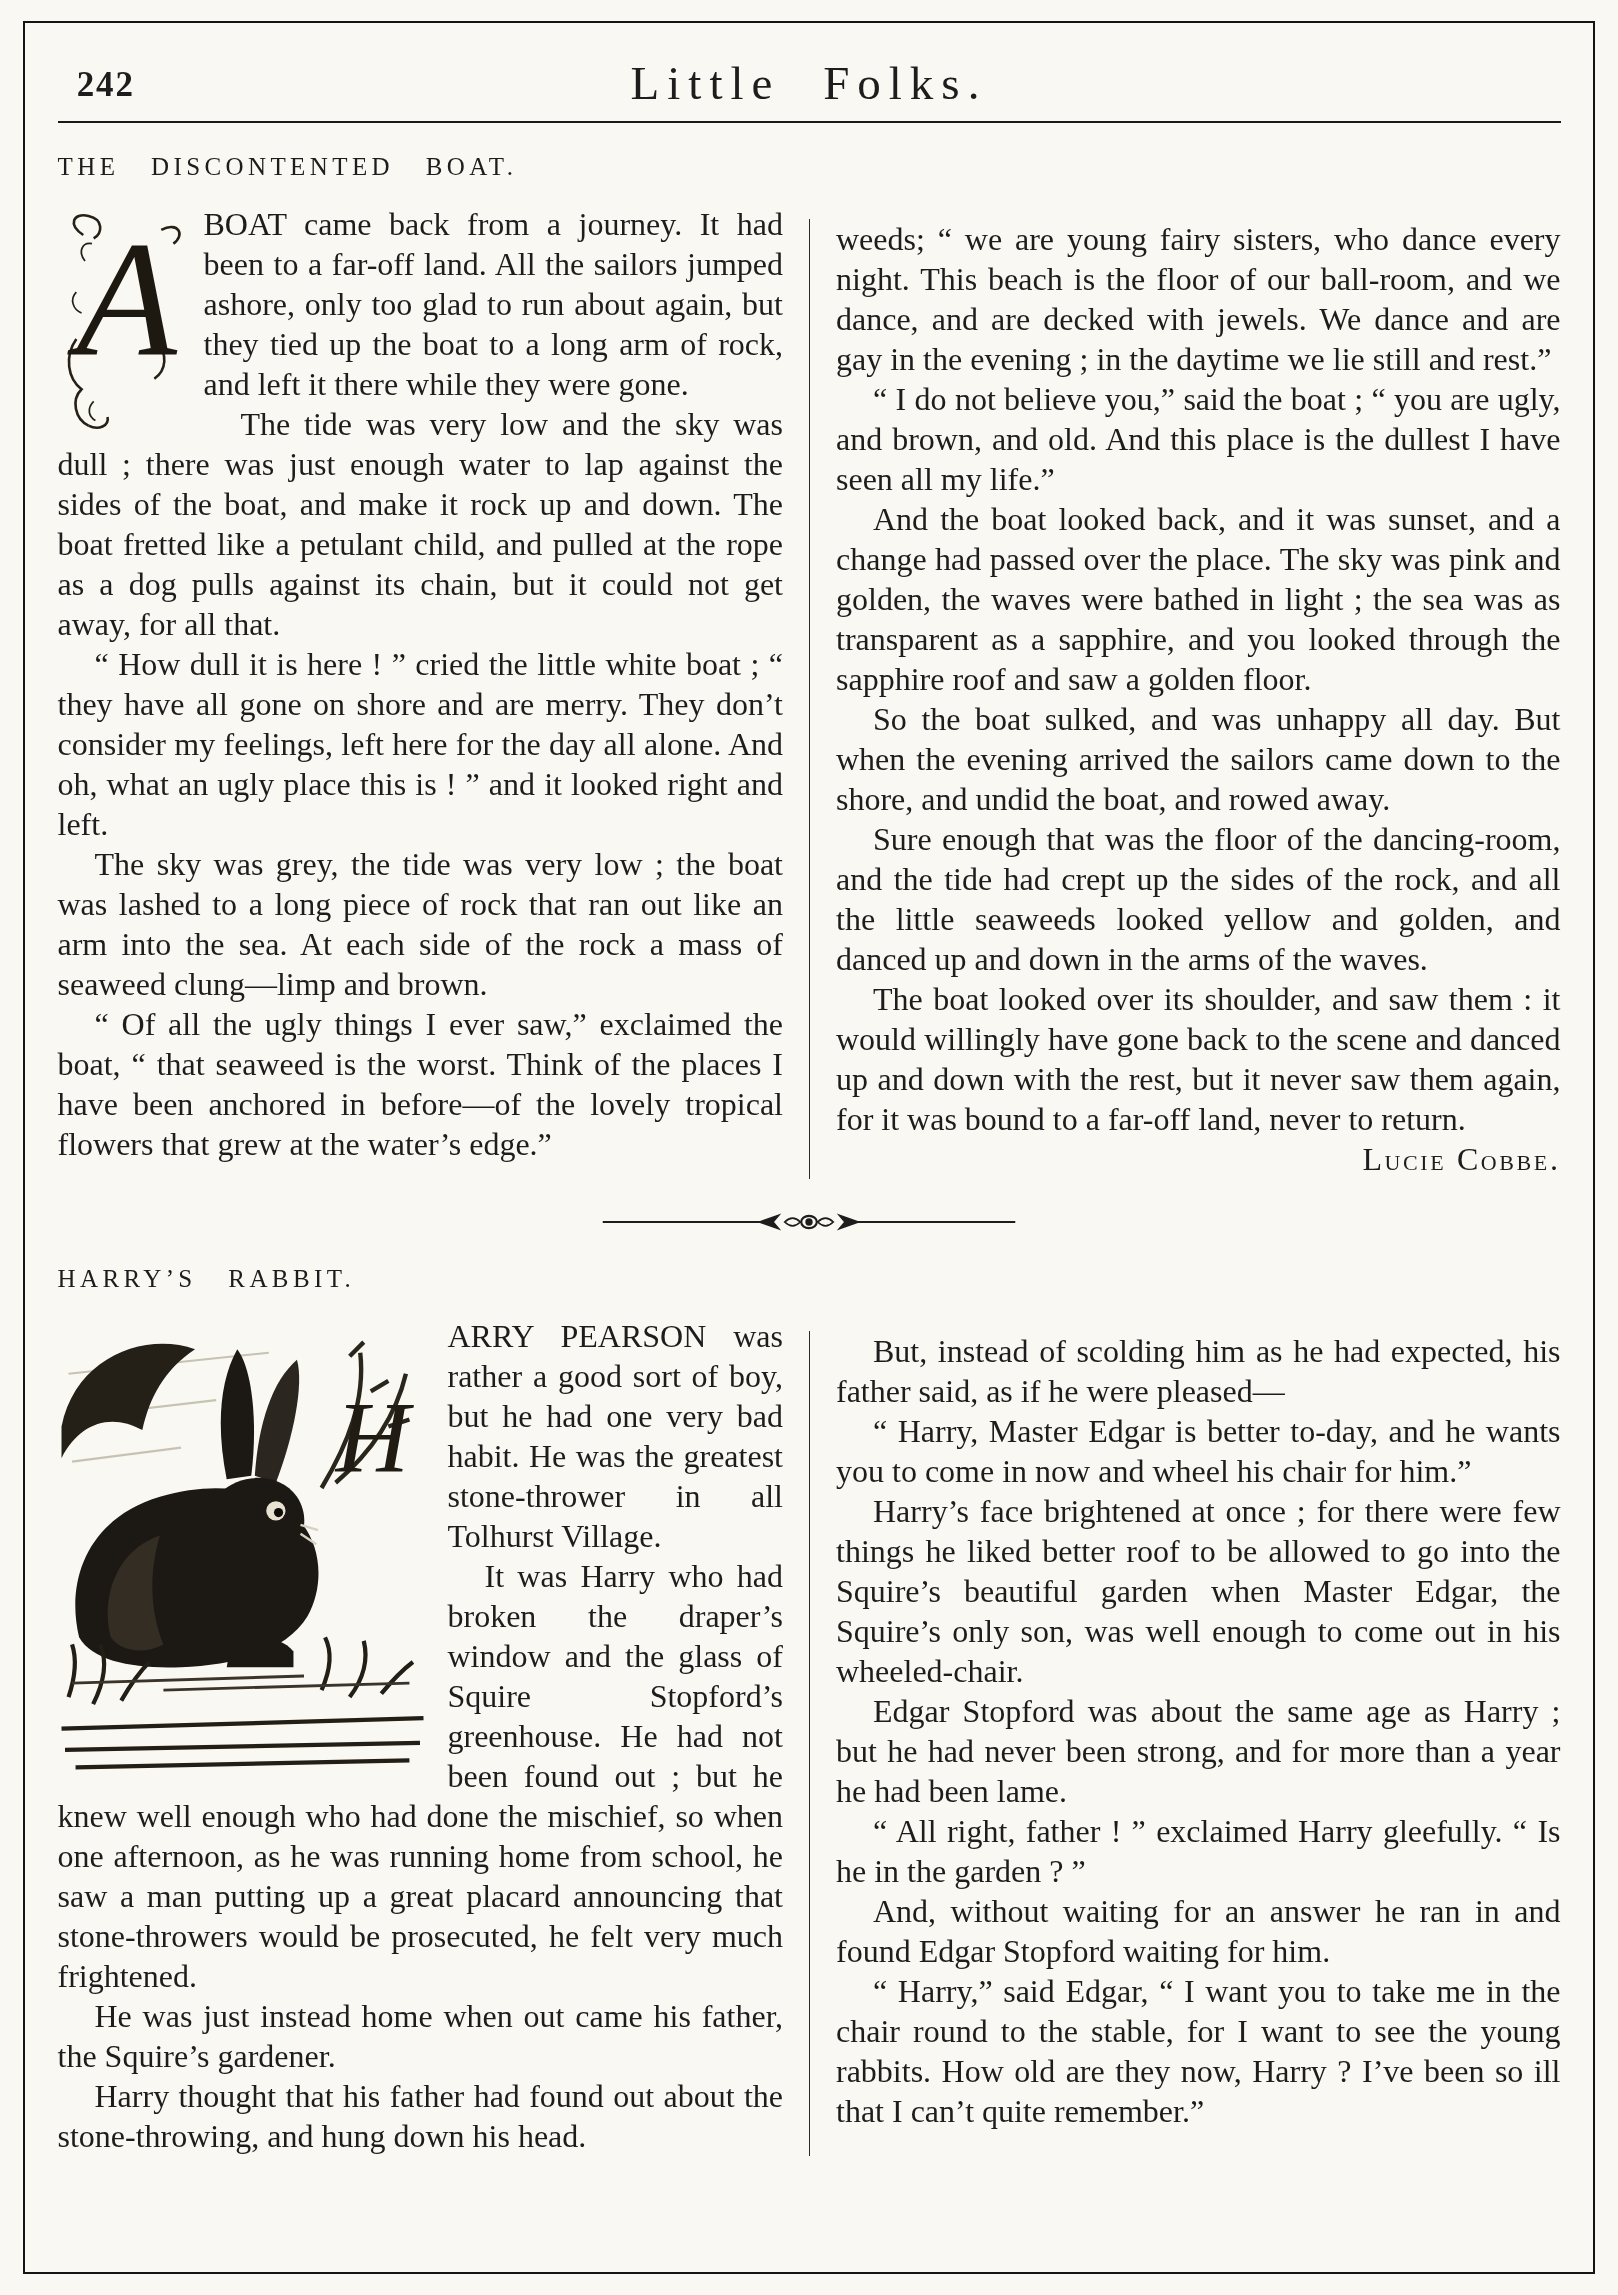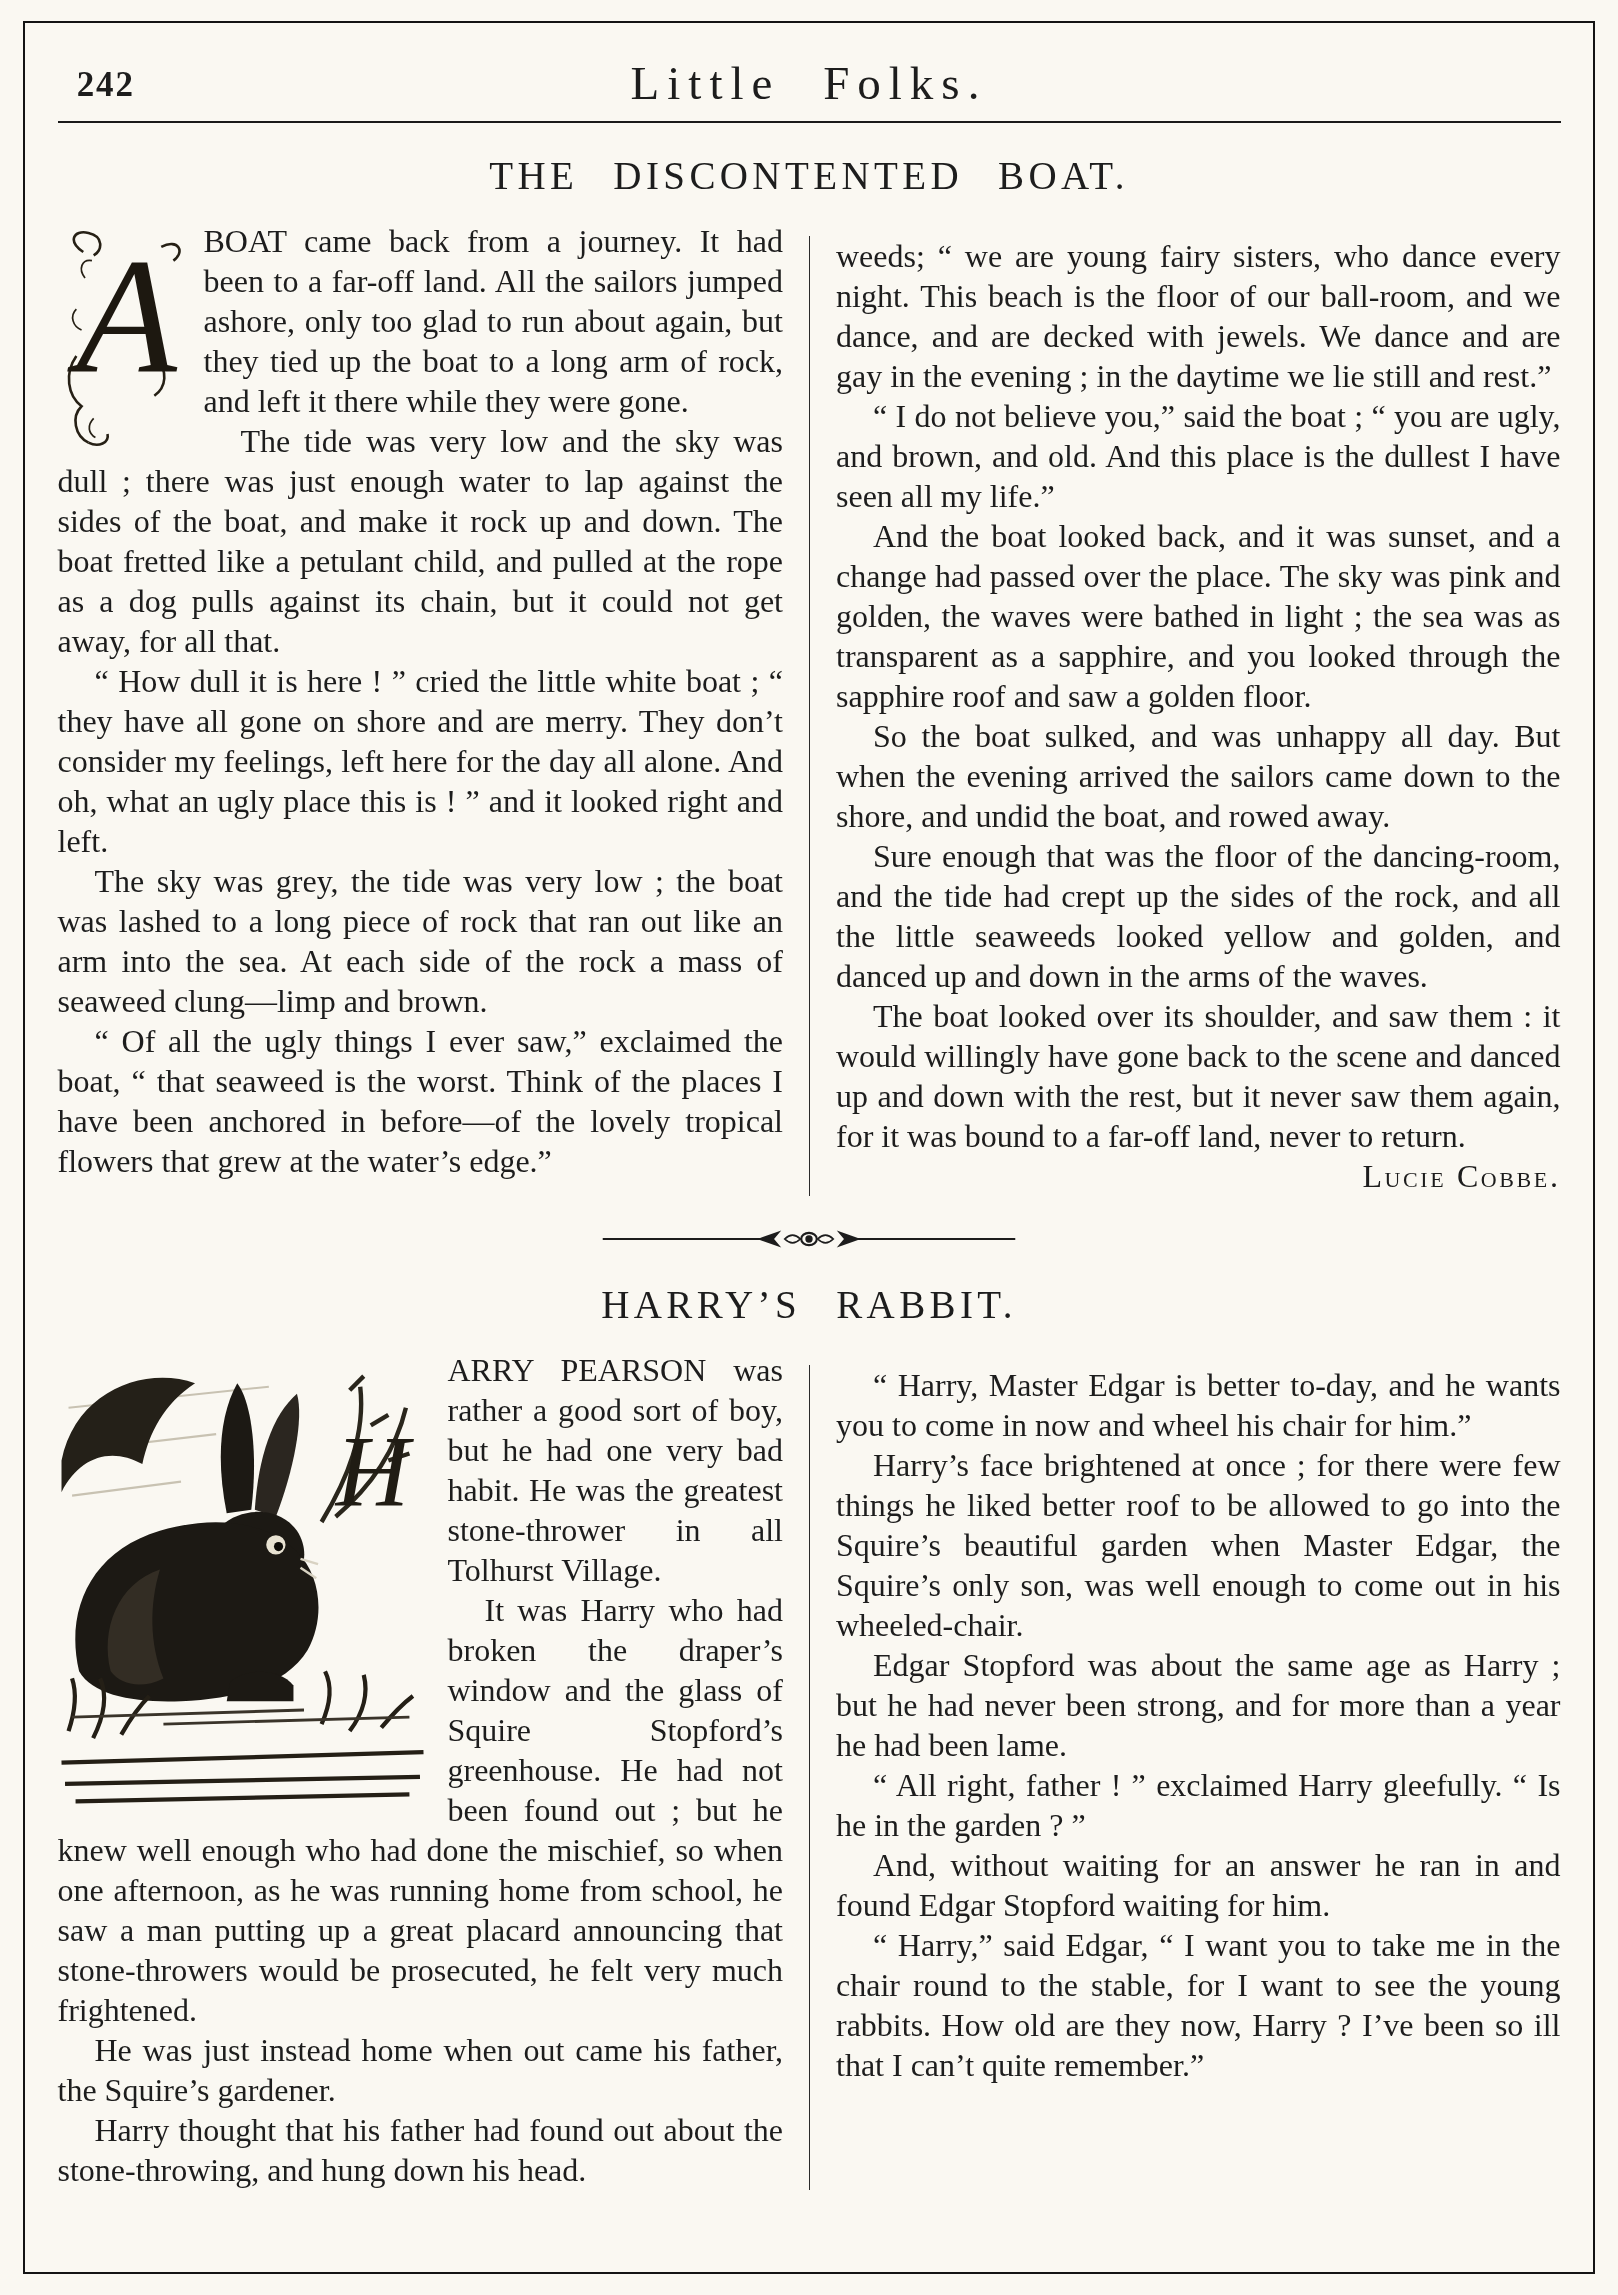--- a/index.html
+++ b/index.html
@@ -50,22 +50,21 @@
     word-spacing: 23px;
     line-height: 58px;
   }
   .header-rule {
     border-top: 2.6px solid #1a1a1a;
     margin-top: 8.8px;
   }
   
   .story-title {
     margin: 30px 0 23px 0;
-    text-align: center;
-    font-size: 39px;
+    font-size: 25px;
     font-weight: normal;
     letter-spacing: 4.4px;
     word-spacing: 21px;
   }
   .columns {
     display: flex;
     align-items: stretch;
   }
   .col {
     width: 50%;
@@ -231,20 +230,21 @@
             </g>
           </svg>
         </div>
         <p class="para">ARRY PEARSON was rather a good sort of boy, but he had one very bad habit. He was the greatest stone-thrower in all Tolhurst Village.</p>
         <p class="para indent">It was Harry who had broken the draper’s window and the glass of Squire Stopford’s greenhouse. He had not been found out ; but he knew well enough who had done the mischief, so when one afternoon, as he was running home from school, he saw a man putting up a great placard announcing that stone-throwers would be prosecuted, he felt very much frightened.</p>
         <p class="para indent">He was just instead home when out came his father, the Squire’s gardener.</p>
         <p class="para indent">Harry thought that his father had found out about the stone-throwing, and hung down his head.</p>
       </div>
 
       <div class="col col-right">
+        <p class="para indent">But, instead of scolding him as he had expected, his father said, as if he were pleased—</p>
         <p class="para indent">“ Harry, Master Edgar is better to-day, and he wants you to come in now and wheel his chair for him.”</p>
         <p class="para indent">Harry’s face brightened at once ; for there were few things he liked better roof to be allowed to go into the Squire’s beautiful garden when Master Edgar, the Squire’s only son, was well enough to come out in his wheeled-chair.</p>
         <p class="para indent">Edgar Stopford was about the same age as Harry ; but he had never been strong, and for more than a year he had been lame.</p>
         <p class="para indent">“ All right, father ! ” exclaimed Harry gleefully. “ Is he in the garden ? ”</p>
         <p class="para indent">And, without waiting for an answer he ran in and found Edgar Stopford waiting for him.</p>
         <p class="para indent">“ Harry,” said Edgar, “ I want you to take me in the chair round to the stable, for I want to see the young rabbits. How old are they now, Harry ? I’ve been so ill that I can’t quite remember.”</p>
       </div>
 
     </div>
   </section>

